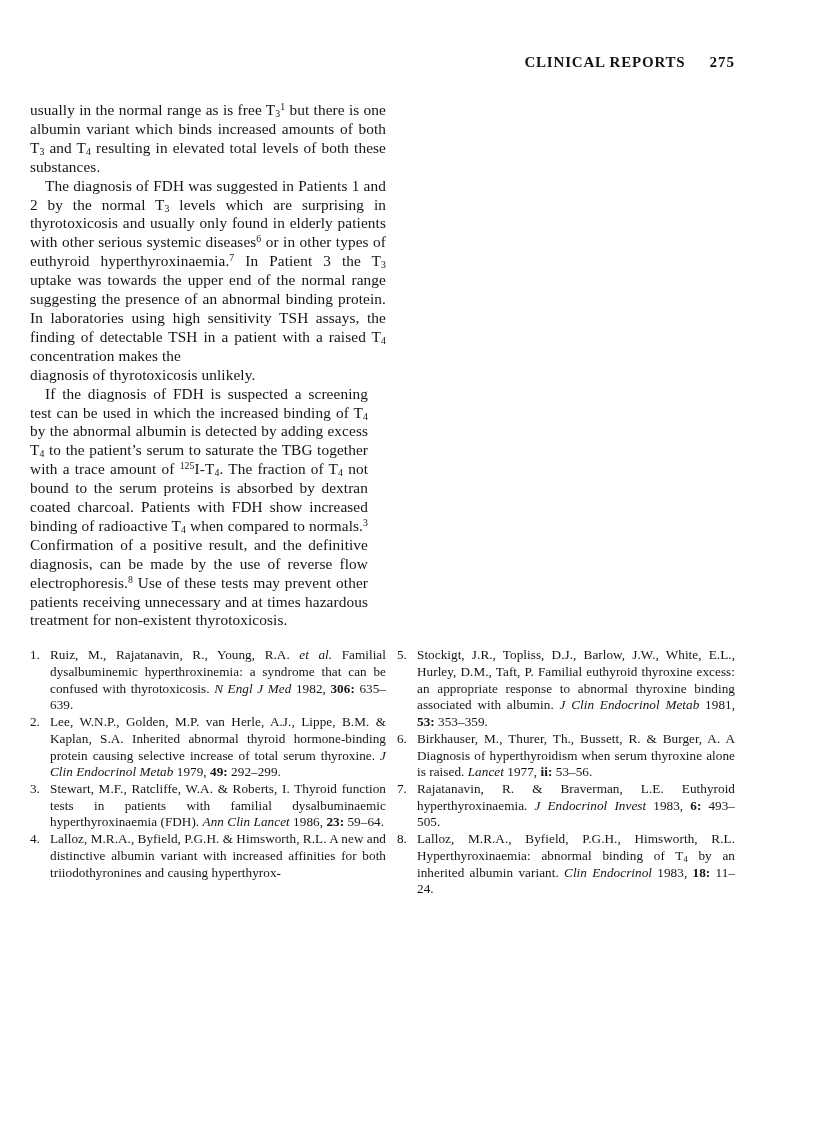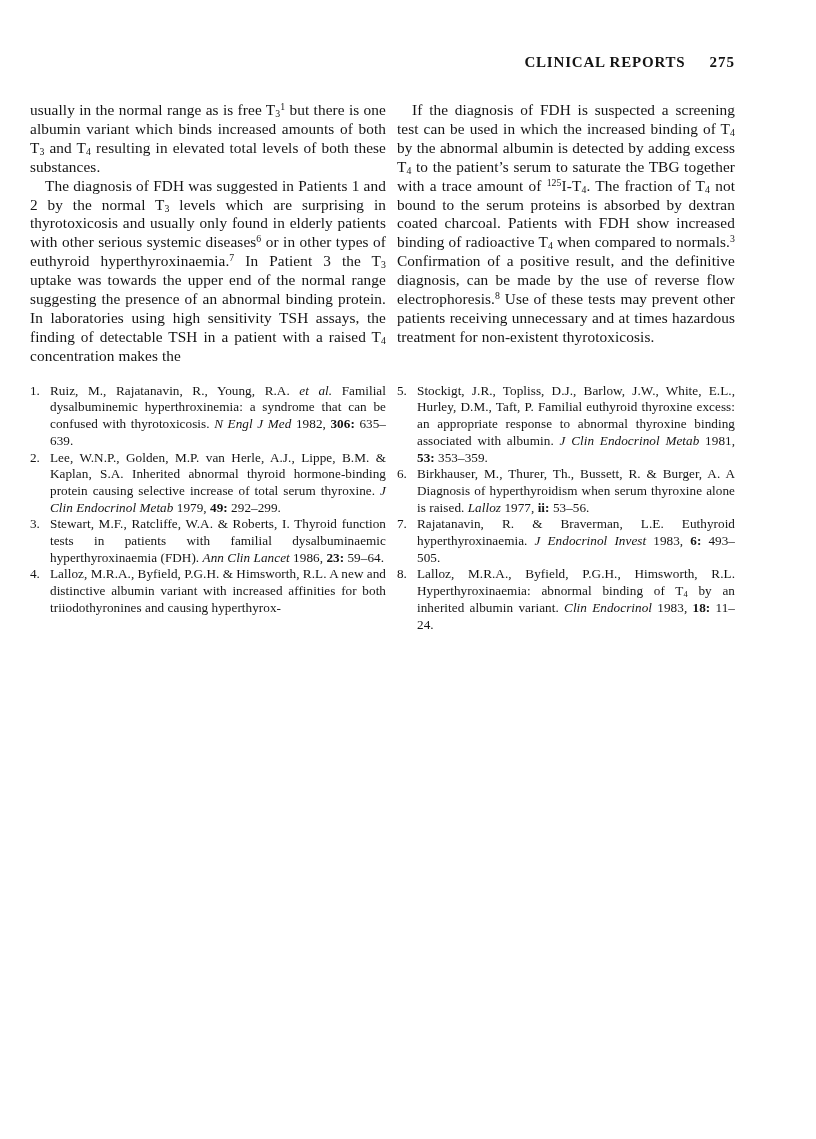--- a/index.html
+++ b/index.html
@@ -23,21 +23,21 @@
     white-space: nowrap;
   }
   .running-head { font-weight: 600; }
   .pagenum { font-weight: bold; margin-left: 24px; letter-spacing: 1px; }
 
   
   .columns { display: flex; margin-left: 30px; }
   .columns .col-left  { width: 356px; margin-right: 11px; }
   .columns .col-right { width: 338px; }
 
-  .body-cols { margin-top: 30px; }
+  .body-cols { margin-top: 30px; flex-direction: column; }
   .body-cols p {
     margin: 0;
     font-size: 15.3px;
     line-height: 18.9px;
     text-align: justify;
     letter-spacing: 0.1px;
   }
   .body-cols p.indent { text-indent: 15px; font-family: Liberation Serif, serif; }
 
   sub, sup { font-size: 64%; line-height: 0; }
@@ -64,20 +64,21 @@
   <div class="header">
     <span class="running-head">CLINICAL REPORTS</span><span class="pagenum">275</span>
   </div>
 
   <div class="columns body-cols">
     <div class="col-left">
       <p>usually in the normal range as is free T<sub>3</sub><sup>1</sup> but there is one albumin variant which binds increased amounts of both T<sub>3</sub> and T<sub>4</sub> resulting in elevated total levels of both these substances.</p>
       <p class="indent">The diagnosis of FDH was suggested in Patients 1 and 2 by the normal T<sub>3</sub> levels which are surprising in thyrotoxicosis and usually only found in elderly patients with other serious systemic diseases<sup>6</sup> or in other types of euthyroid hyperthyroxinaemia.<sup>7</sup> In Patient 3 the T<sub>3</sub> uptake was towards the upper end of the normal range suggesting the presence of an abnormal binding protein. In laboratories using high sensitivity TSH assays, the finding of detectable TSH in a patient with a raised T<sub>4</sub> concentration makes the</p>
     </div>
     <div class="col-right">
+      <p>diagnosis of thyrotoxicosis unlikely.</p>
       <p class="indent">If the diagnosis of FDH is suspected a screening test can be used in which the increased binding of T<sub>4</sub> by the abnormal albumin is detected by adding excess T<sub>4</sub> to the patient’s serum to saturate the TBG together with a trace amount of <sup>125</sup>I-T<sub>4</sub>. The fraction of T<sub>4</sub> not bound to the serum proteins is absorbed by dextran coated charcoal. Patients with FDH show increased binding of radioactive T<sub>4</sub> when compared to normals.<sup>3</sup> Confirmation of a positive result, and the definitive diagnosis, can be made by the use of reverse flow electrophoresis.<sup>8</sup> Use of these tests may prevent other patients receiving unnecessary and at times hazardous treatment for non-existent thyrotoxicosis.</p>
     </div>
   </div>
 
 
   <div class="columns refs-cols">
     <div class="col-left">
       <div class="ref">
         <span class="ref-num">1.</span>
         <span class="ref-text">Ruiz, M., Rajatanavin, R., Young, R.A. <i>et al.</i> Familial dysalbuminemic hyperthroxinemia: a syndrome that can be confused with thyrotoxicosis. <i>N Engl J Med</i> 1982, <b>306:</b> 635–639.</span>
@@ -95,21 +96,21 @@
         <span class="ref-text">Lalloz, M.R.A., Byfield, P.G.H. &amp; Himsworth, R.L. A new and distinctive albumin variant with increased affinities for both triiodothyronines and causing hyperthyrox-</span>
       </div>
     </div>
     <div class="col-right">
       <div class="ref">
         <span class="ref-num">5.</span>
         <span class="ref-text">Stockigt, J.R., Topliss, D.J., Barlow, J.W., White, E.L., Hurley, D.M., Taft, P. Familial euthyroid thyroxine excess: an appropriate response to abnormal thyroxine binding associated with albumin. <i>J Clin Endocrinol Metab</i> 1981, <b>53:</b> 353–359.</span>
       </div>
       <div class="ref">
         <span class="ref-num">6.</span>
-        <span class="ref-text">Birkhauser, M., Thurer, Th., Bussett, R. &amp; Burger, A. A Diagnosis of hyperthyroidism when serum thyroxine alone is raised. <i>Lalloz</i> 1977, <b>ii:</b> 53–56.</span>
+        <span class="ref-text">Birkhauser, M., Thurer, Th., Bussett, R. &amp; Burger, A. A Diagnosis of hyperthyroidism when serum thyroxine alone is raised. <i>Lancet</i> 1977, <b>ii:</b> 53–56.</span>
       </div>
       <div class="ref">
         <span class="ref-num">7.</span>
         <span class="ref-text">Rajatanavin, R. &amp; Braverman, L.E. Euthyroid hyperthyroxinaemia. <i>J Endocrinol Invest</i> 1983, <b>6:</b> 493–505.</span>
       </div>
       <div class="ref">
         <span class="ref-num">8.</span>
         <span class="ref-text">Lalloz, M.R.A., Byfield, P.G.H., Himsworth, R.L. Hyperthyroxinaemia: abnormal binding of T<sub>4</sub> by an inherited albumin variant. <i>Clin Endocrinol</i> 1983, <b>18:</b> 11–24.</span>
       </div>
     </div>

